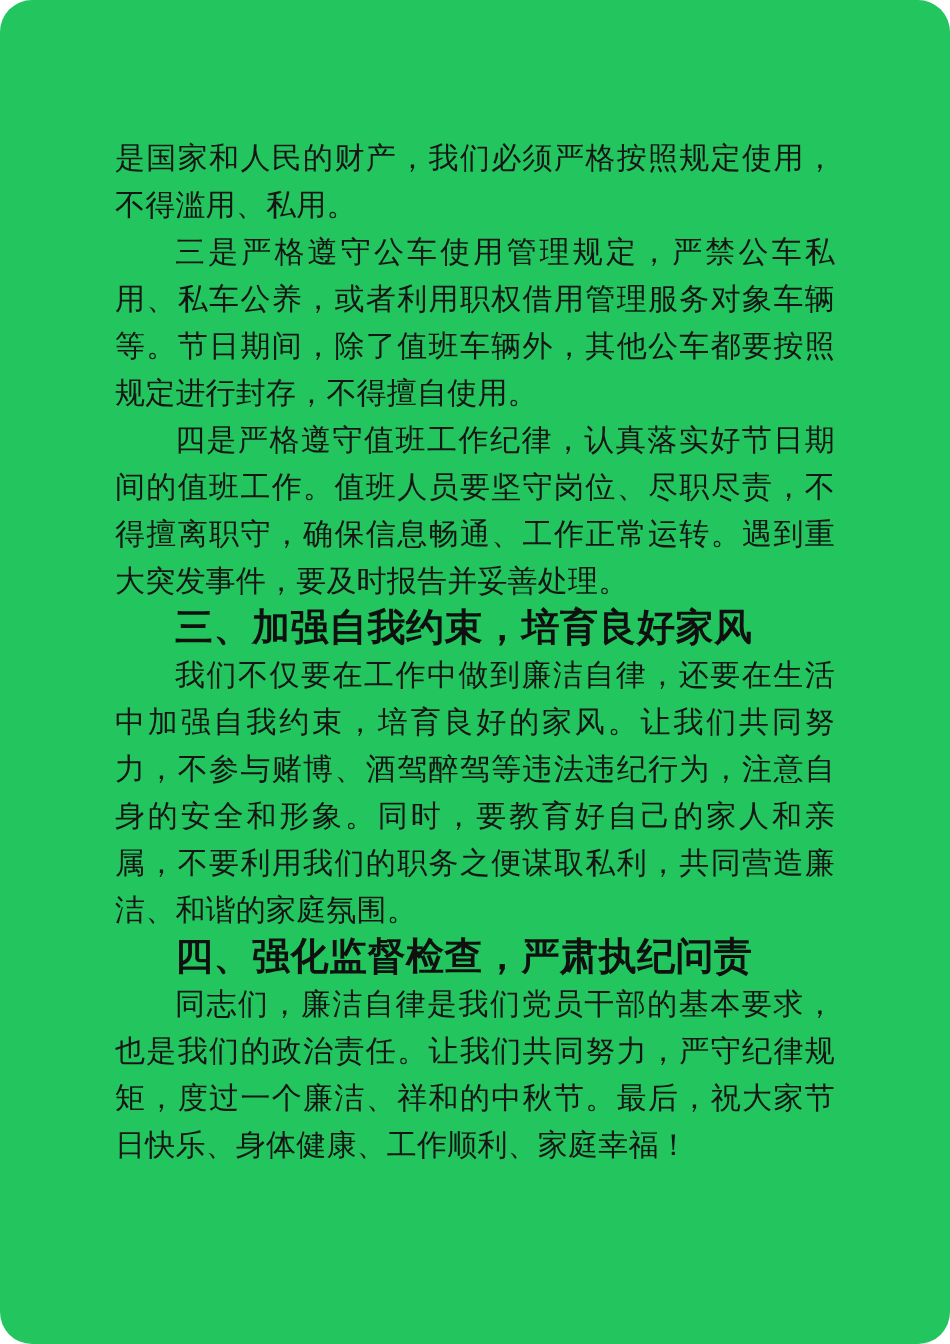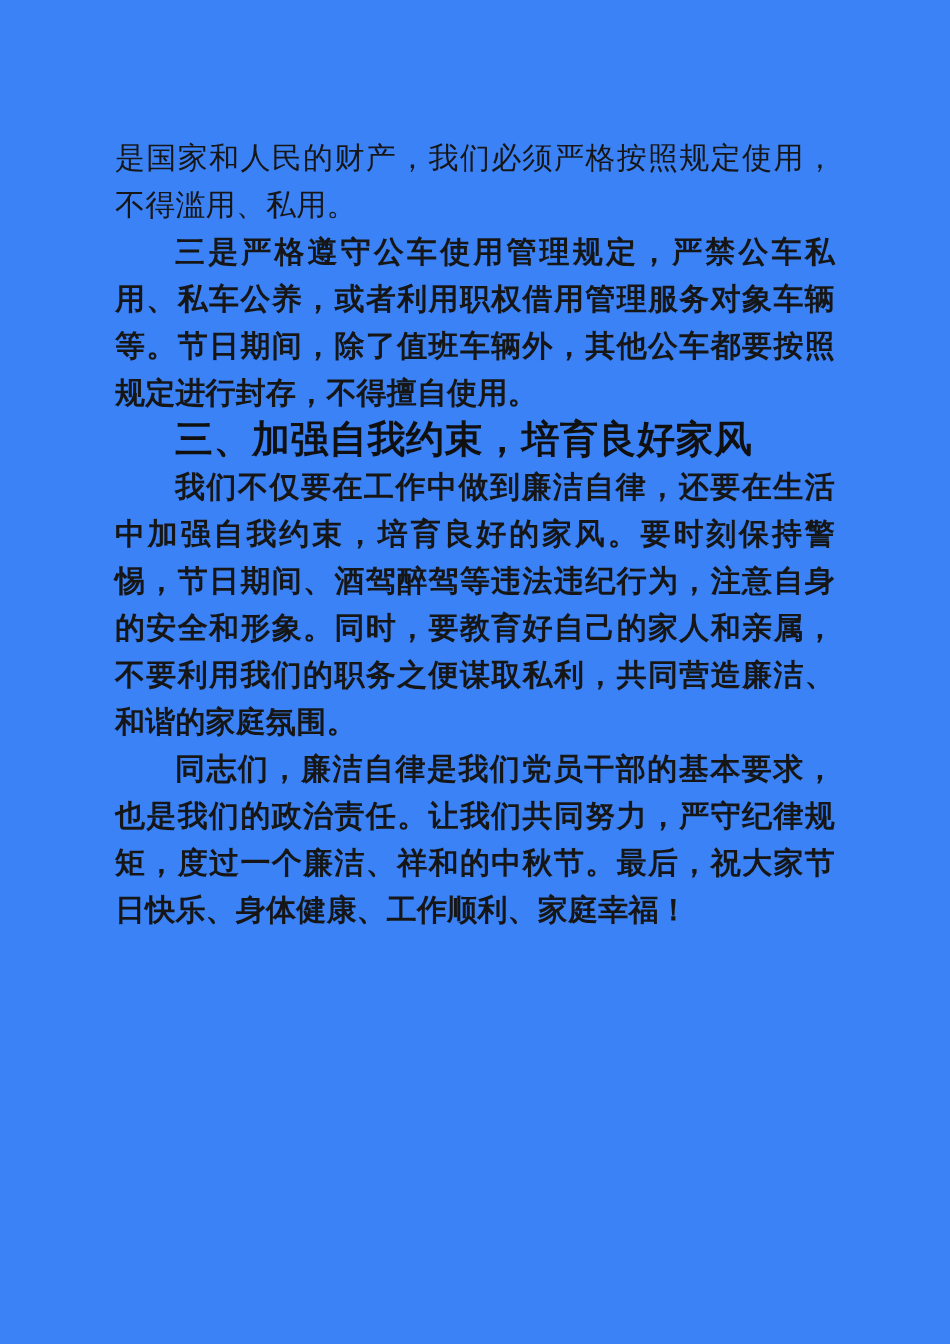--- a/index.html
+++ b/index.html
@@ -15,21 +15,22 @@
     overflow: hidden;
     font-family: "Liberation Serif", "DejaVu Serif", serif;
   }
 
   #page {
     position: absolute;
     left: 0;
     top: 0;
     width: 950px;
     height: 1344px;
-    background: #3b82f6;
+    background: #22c55e;
+    border-radius: 32px;
   }
 
   
   #doc-body {
     position: absolute;
     left: 115px;
     top: 134px;
     width: 720px;
   }
 
@@ -45,21 +46,20 @@
     text-justify: inter-character;
     letter-spacing: 0.2px;
     word-break: break-all;
     overflow-wrap: anywhere;
     -webkit-font-smoothing: antialiased;
   }
 
   
   .para.indent {
     text-indent: 60px;
-    font-weight: bold;
   }
   
   .para.noindent {
     text-indent: 0;
   }
 
   .heading {
     margin: 0;
     padding: 0;
     font-family: "DejaVu Sans", "Liberation Sans", sans-serif;
@@ -75,23 +75,25 @@
 </head>
 <body>
 
 <div id="page">
   <div id="doc-body">
 
     <p class="para noindent">是国家和人民的财产，我们必须严格按照规定使用，不得滥用、私用。</p>
 
     <p class="para indent">三是严格遵守公车使用管理规定，严禁公车私用、私车公养，或者利用职权借用管理服务对象车辆等。节日期间，除了值班车辆外，其他公车都要按照规定进行封存，不得擅自使用。</p>
 
+    <p class="para indent">四是严格遵守值班工作纪律，认真落实好节日期间的值班工作。值班人员要坚守岗位、尽职尽责，不得擅离职守，确保信息畅通、工作正常运转。遇到重大突发事件，要及时报告并妥善处理。</p>
 
     <h2 class="heading">三、加强自我约束，培育良好家风</h2>
 
-    <p class="para indent">我们不仅要在工作中做到廉洁自律，还要在生活中加强自我约束，培育良好的家风。要时刻保持警惕，节日期间、酒驾醉驾等违法违纪行为，注意自身的安全和形象。同时，要教育好自己的家人和亲属，不要利用我们的职务之便谋取私利，共同营造廉洁、和谐的家庭氛围。</p>
+    <p class="para indent">我们不仅要在工作中做到廉洁自律，还要在生活中加强自我约束，培育良好的家风。让我们共同努力，不参与赌博、酒驾醉驾等违法违纪行为，注意自身的安全和形象。同时，要教育好自己的家人和亲属，不要利用我们的职务之便谋取私利，共同营造廉洁、和谐的家庭氛围。</p>
 
+    <h2 class="heading">四、强化监督检查，严肃执纪问责</h2>
 
 
     <p class="para indent">同志们，廉洁自律是我们党员干部的基本要求，也是我们的政治责任。让我们共同努力，严守纪律规矩，度过一个廉洁、祥和的中秋节。最后，祝大家节日快乐、身体健康、工作顺利、家庭幸福！</p>
 
   </div>
 </div>
 
 </body></html>

